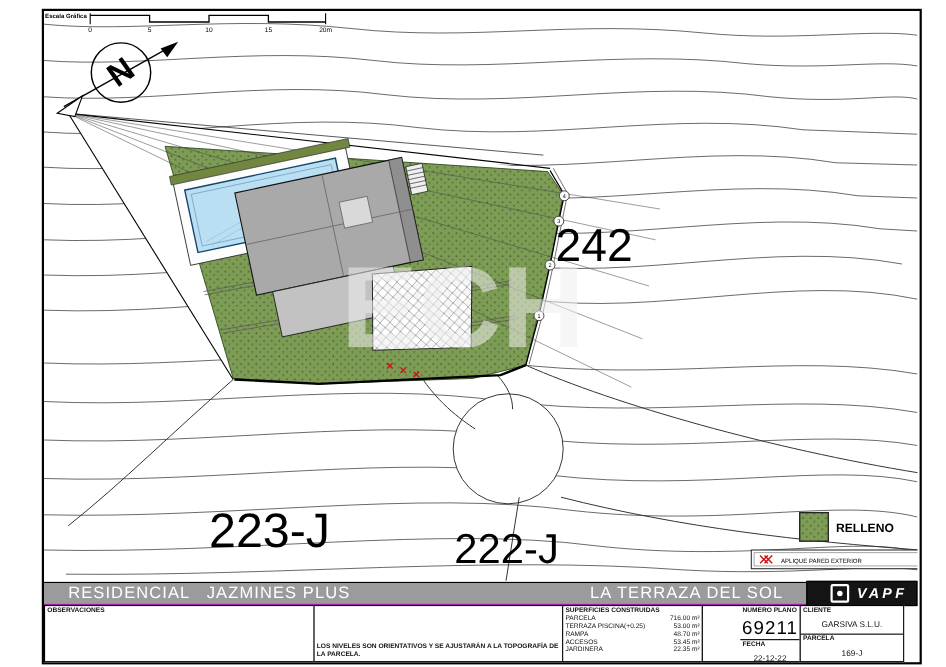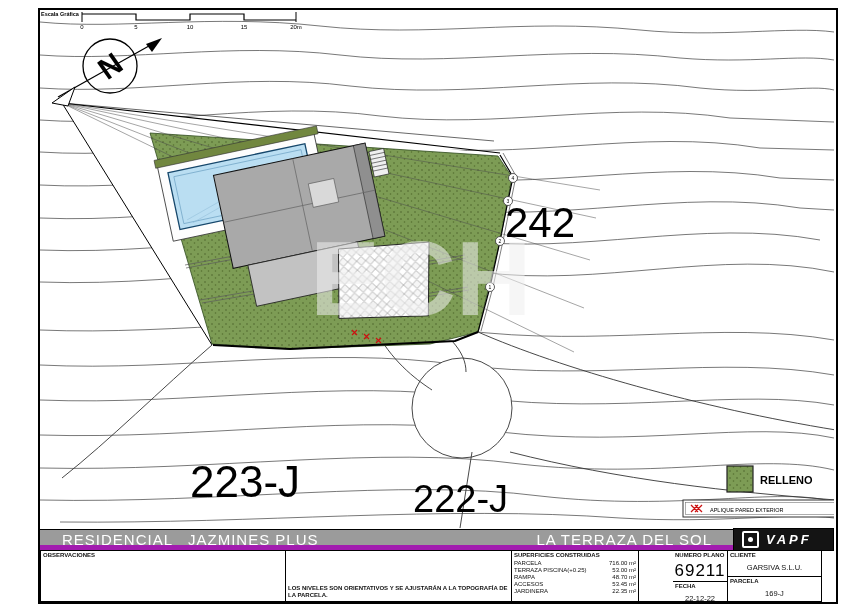--- a/index.html
+++ b/index.html
@@ -2,25 +2,25 @@
 <html><head>
 <meta charset="utf-8">
 <style>
   html,body{margin:0;padding:0;background:#fff;width:860px;height:606px;
     font-family:"Liberation Sans", sans-serif;-webkit-font-smoothing:antialiased;}
   #sheet{position:absolute;left:0;top:0;width:860px;height:606px;background:#fff;overflow:hidden;}
   #frame{position:absolute;left:38px;top:8px;width:796px;height:592px;border:2px solid #000;}
   #plan{position:absolute;left:40px;top:10px;}
   
   #band{position:absolute;left:40px;top:529px;width:794px;height:21px;background:#9b9b9b;
-        border-top:1px solid #000;border-bottom:5px solid #a21caf;box-sizing:border-box;}
+        border-top:1px solid #000;border-bottom:1px solid #a21caf;box-sizing:border-box;}
   #band .lt{position:absolute;left:22px;top:1px;color:#fff;font-size:15px;letter-spacing:1px;white-space:pre;}
   #band .rt{position:absolute;right:122px;top:1px;color:#fff;font-size:15px;letter-spacing:1px;}
   #vapf{position:absolute;left:733px;top:528px;width:101px;height:23px;background:#141414;
-        border:1px solid #000;box-sizing:border-box;display:flex;align-items:center;gap:7px;padding-left:8px;}
+        border:1px solid #000;box-sizing:border-box;display:flex;align-items:center;gap:7px;padding-left:21px;}
   #vapf .mark{width:13px;height:13px;border:2px solid #fff;border-radius:2px;position:relative;}
   #vapf .mark::after{content:"";position:absolute;left:4px;top:4px;width:5px;height:5px;background:#fff;border-radius:50%;}
   #vapf .word{color:#fff;font-weight:bold;font-style:italic;font-size:13px;letter-spacing:3px;}
   
   #inforow{position:absolute;left:40px;top:550px;width:796px;height:52px;display:flex;}
   .cell{border:1px solid #000;box-sizing:border-box;position:relative;background:#fff;}
   .cell+.cell{margin-left:-1px;}
   .lbl{font-size:6px;font-weight:bold;color:#111;padding:1px 2px;line-height:7px;}
   #c-obs{width:246px;}
   #c-note{width:227px;}

